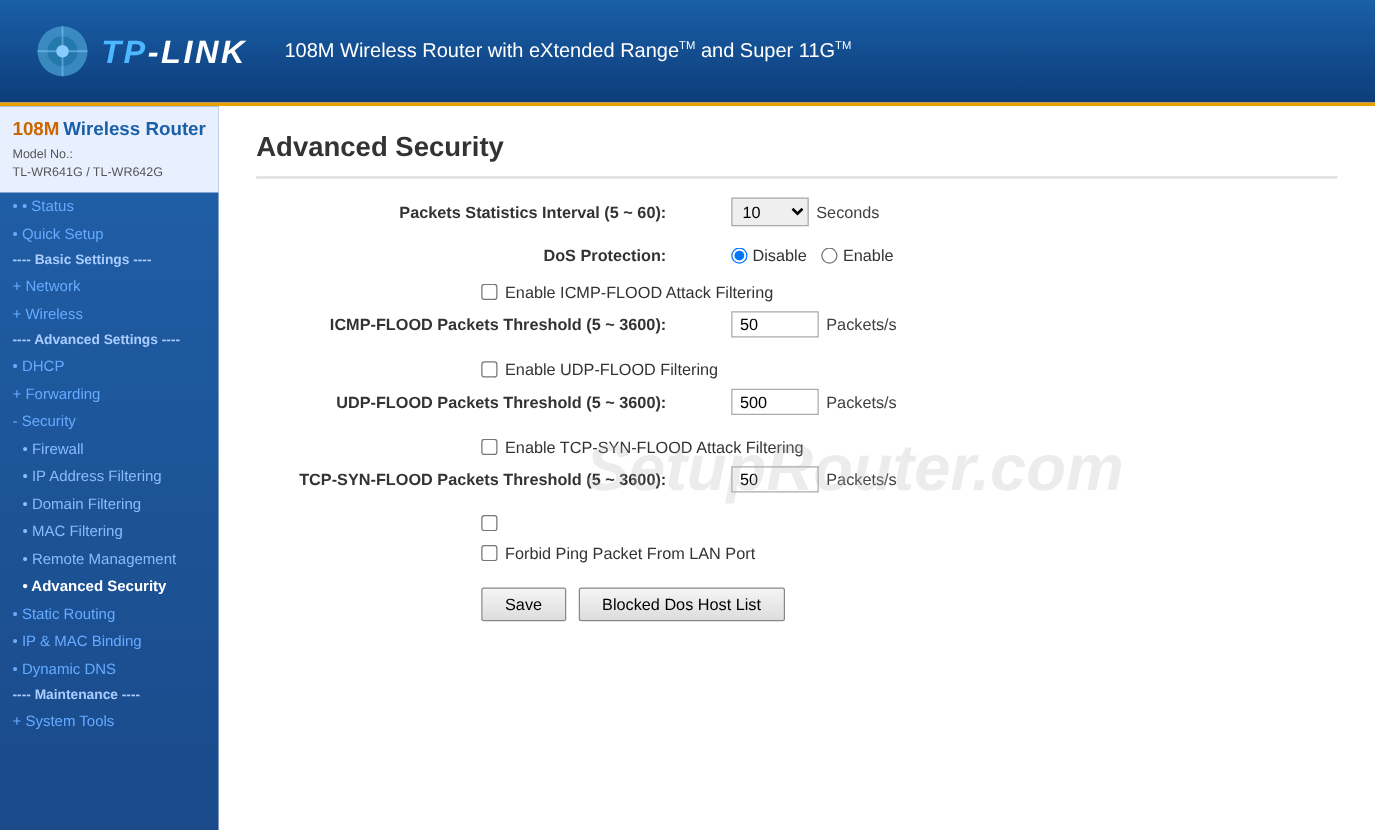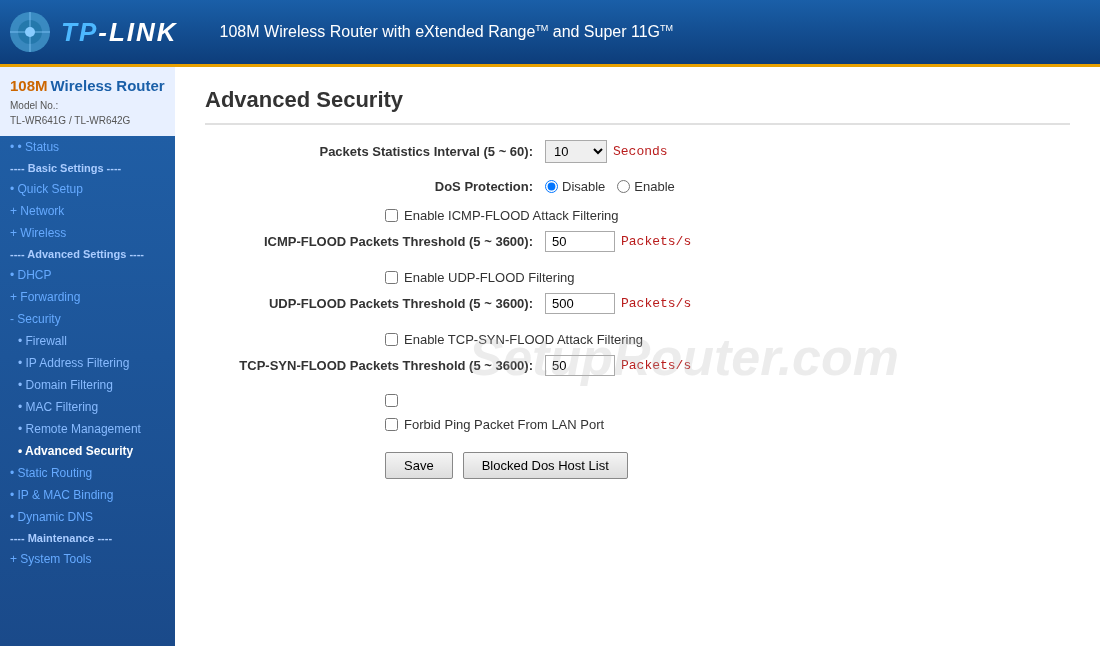--- a/index.html
+++ b/index.html
@@ -1,26 +1,25 @@
 <!DOCTYPE html>
 <html><head>
   <meta charset="utf-8">
   <style>
     * { margin: 0; padding: 0; box-sizing: border-box; }
     body { font-family: Arial, sans-serif; font-size: 13px; background: #fff; width: 1100px; height: 664px; overflow: hidden; }
 
     
     .header {
       background: linear-gradient(to bottom, #1a5fa8, #0d3d7a);
-      height: 67px;
+      height: 85px;
       display: flex;
       align-items: center;
-      padding: 0 8px;
+      padding: 0 28px;
       border-bottom: 3px solid #e8a000;
-      gap: 12px;
     }
     .logo-icon {
       width: 45px;
       height: 45px;
     }
     .header-tagline {
       color: white;
       font-size: 16px;
       margin-left: 30px;
     }
@@ -93,20 +92,21 @@
       color: #333;
       margin-bottom: 11px;
       border-bottom: 2px solid #e0e0e0;
       padding-bottom: 10px;
     }
     .form-row {
       display: flex;
       align-items: center;
       margin-bottom: 8px;
       padding: 4px 0;
+      gap: 40px;
     }
     .form-row.section-gap { margin-top: 4px; }
     .form-label {
       text-align: right;
       width: 340px;
       padding-right: 12px;
       font-weight: bold;
       font-size: 13px;
       color: #333;
       flex-shrink: 0;
@@ -117,21 +117,21 @@
       padding: 2px 4px;
       font-size: 13px;
       width: 62px;
     }
     .form-input {
       border: 1px solid #aaa;
       padding: 2px 6px;
       font-size: 13px;
       width: 70px;
     }
-    .form-text { color: #b91c1c; font-size: 13px; font-family: Liberation Mono, monospace; }
+    .form-text { color: #404040; font-size: 13px; }
 
     
     .radio-group { display: flex; align-items: center; gap: 12px; }
     .radio-label { display: flex; align-items: center; gap: 4px; font-size: 13px; color: #333; }
 
     
     .checkbox-row {
       display: flex;
       align-items: center;
       margin: 10px 0 4px 180px;
@@ -203,22 +203,22 @@
 
   <div class="sidebar">
     <div class="sidebar-model">
       <span class="model-108m">108M</span>
       <span class="model-router"> <span>Wireless</span> <span>Router</span></span>
       <div class="model-no"><span>Model No.:</span></div>
       <div class="model-no">TL-WR641G / TL-WR642G</div>
     </div>
 
     <div class="sidebar-item link">• <span style="display:inline">• Status</span></div>
+    <div class="sidebar-item link">• Quick Setup</div>
     <div class="sidebar-item section-header">---- Basic Settings ----</div>
-    <div class="sidebar-item link">• Quick Setup</div>
     <div class="sidebar-item link">+ Network</div>
     <div class="sidebar-item link">+ Wireless</div>
     <div class="sidebar-item section-header">---- Advanced Settings ----</div>
     <div class="sidebar-item link">• DHCP</div>
     <div class="sidebar-item link">+ Forwarding</div>
     <div class="sidebar-item link">- Security</div>
     <div class="sidebar-item sub-link">• Firewall</div>
     <div class="sidebar-item sub-link">• IP Address Filtering</div>
     <div class="sidebar-item sub-link">• Domain Filtering</div>
     <div class="sidebar-item sub-link">• MAC Filtering</div>

